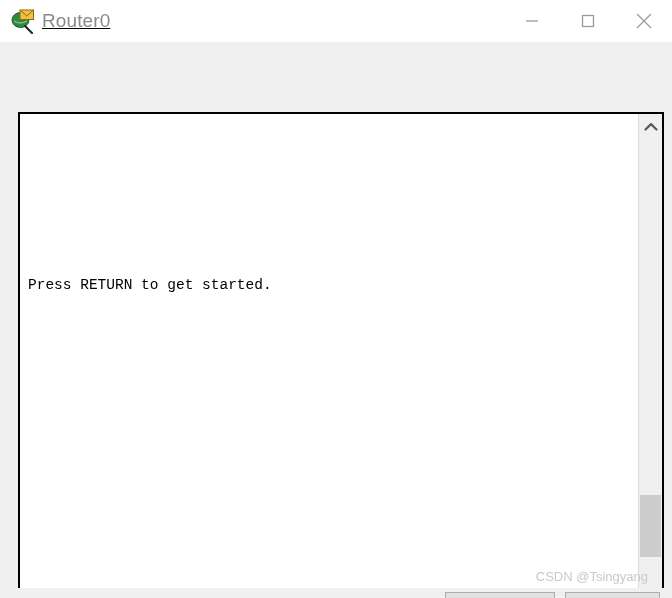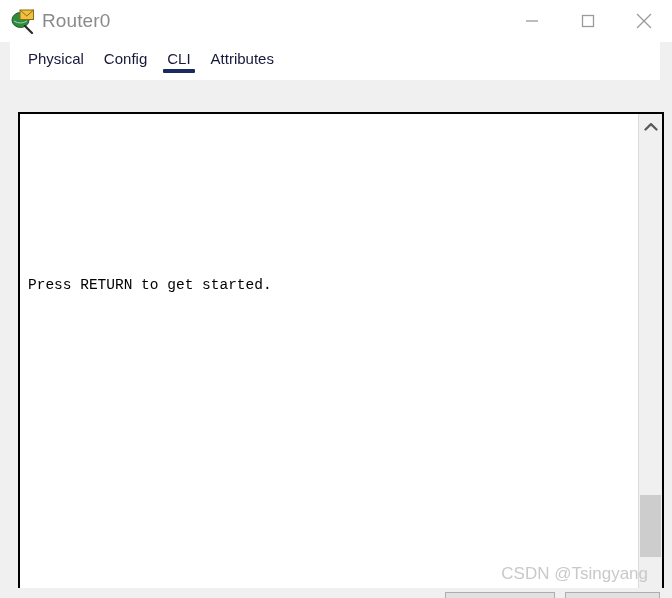--- a/index.html
+++ b/index.html
@@ -23,20 +23,21 @@
 
   
   .titlebar {
     position: absolute;
     left: 0; top: 0;
     width: 672px;
     height: 42px;
     background: #ffffff;
     display: flex;
     align-items: center;
+    text-decoration: underline;
   }
   .app-icon {
     margin-left: 10px;
     width: 26px;
     height: 26px;
     position: relative;
     flex: 0 0 auto;
   }
   .app-icon svg { display: block; }
   .title-text {
@@ -174,21 +175,21 @@
     height: 62px;
     background: #cdcdcd;
     cursor: default;
   }
 
   
   .watermark {
     position: absolute;
     right: 24px;
     bottom: 14px;
-    font-size: 17px;
+    font-size: 13px;
     color: #c9c9c9;
     font-family: "Liberation Sans", sans-serif;
     pointer-events: none;
     white-space: nowrap;
   }
 
   
   .bottom-bar {
     position: absolute;
     left: 0; bottom: 0;
@@ -238,35 +239,20 @@
       </div>
       <div class="win-btn">
         <svg width="18" height="18" viewBox="0 0 18 18">
           <line x1="2" y1="2" x2="16" y2="16" stroke="#9a9a9a" stroke-width="1.3"></line>
           <line x1="16" y1="2" x2="2" y2="16" stroke="#9a9a9a" stroke-width="1.3"></line>
         </svg>
       </div>
     </div>
   </div>
 
-  <div class="tabstrip">
-    <div class="tab first">
-      <span>Physical</span>
-    </div>
-    <div class="tab">
-      <span>Config</span>
-    </div>
-    <div class="tab">
-      <span>CLI</span>
-      <div class="tab-underline"></div>
-    </div>
-    <div class="tab">
-      <span>Attributes</span>
-    </div>
-  </div>
 
 
   <div class="terminal-wrap">
     <div class="terminal">
       <div class="term-lines">
         <div class="blank-block"></div>
         <div>Press RETURN to get started.</div>
         <div class="gap-block"></div>
         
         

